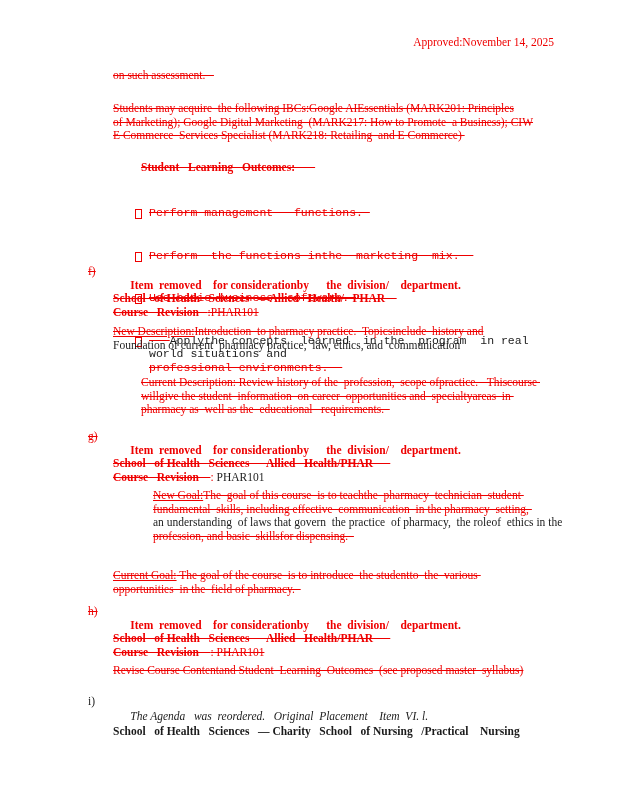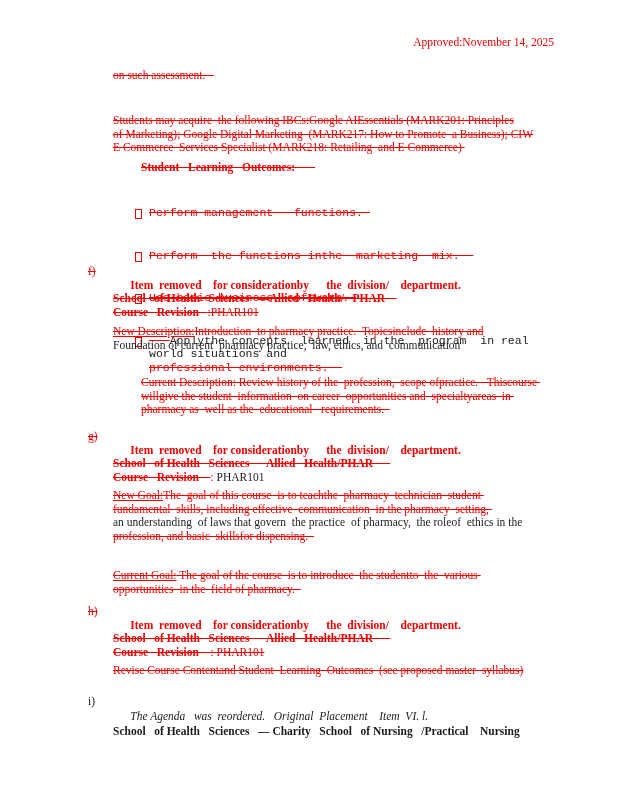--- a/index.html
+++ b/index.html
@@ -11,35 +11,35 @@
   }
   .content{position:absolute;left:113px;top:0;width:441px;}
   .blk{position:absolute;left:0;width:441px;white-space:pre-wrap;}
   .red{color:var(--red,#ee0000);}
   .strike{text-decoration:line-through;}
   .ul-strike{text-decoration:underline line-through;}
   .bold{font-weight:bold;}
   .italic{font-style:italic;text-align:center;}
   .approved{top:36px;text-align:right;}
   .p-assessment{top:69px;}
-  .p-students{top:114px;}
+  .p-students{top:102px;}
   .slo{top:161px;padding-left:28px;}
   .bullets{top:179px;}
   .bullet-row{position:relative;padding-left:14px;margin-left:22px;margin-bottom:2px;font-family:Liberation Mono, monospace;}
   .bullet-box{
     position:absolute;left:0;top:3px;width:5px;height:8px;
     border:1px solid var(--red,#ee0000);display:inline-block;
   }
   .item{padding-left:0;}
   .item .letter{position:absolute;left:-25px;top:0;}
   .item-f{top:265px;}
   .new-desc{top:325px;}
   .curr-desc{top:376px;margin-left:28px;}
   .item-g{top:430px;}
-  .new-goal{top:489px;}
+  .new-goal{top:489px;margin-left:40px;}
   .curr-goal{top:569px;}
   .item-h{top:605px;}
   .revise{top:664px;}
   .item-i{top:694px;line-height:15px;}
 </style>
 </head>
 <body>
 
 <div class="page">
   <div class="content">

